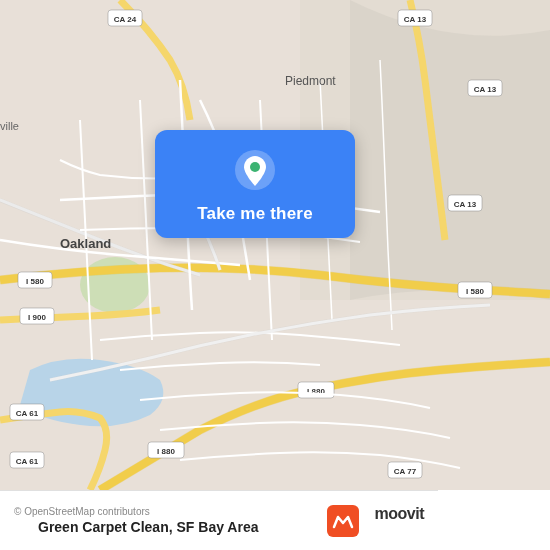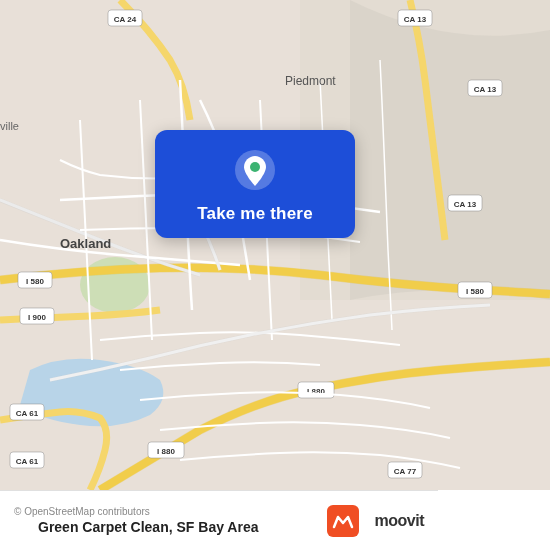--- a/index.html
+++ b/index.html
@@ -26,21 +26,21 @@
       position: absolute;
       top: 0; left: 0;
     }
 
     
     #popup {
       position: absolute;
       top: 130px;
       left: 155px;
       width: 200px;
-      background: #1d4ed8;
+      background: #3b82f6;
       border-radius: 12px;
       display: flex;
       flex-direction: column;
       align-items: center;
       padding: 18px 16px 14px;
       box-shadow: 0 4px 16px rgba(0,0,0,0.25);
       cursor: pointer;
     }
 
     #popup-pin {
@@ -82,21 +82,20 @@
     #place-name {
       font-size: 14px;
       font-weight: 600;
       color: #222;
       margin-left: 24px;
     }
 
     
     #moovit-logo {
       display: flex;
-      align-items: center;
       gap: 16px;
     }
 
     #moovit-icon {
       width: 32px;
       height: 32px;
     }
 
     #moovit-text {
       font-size: 16px;

